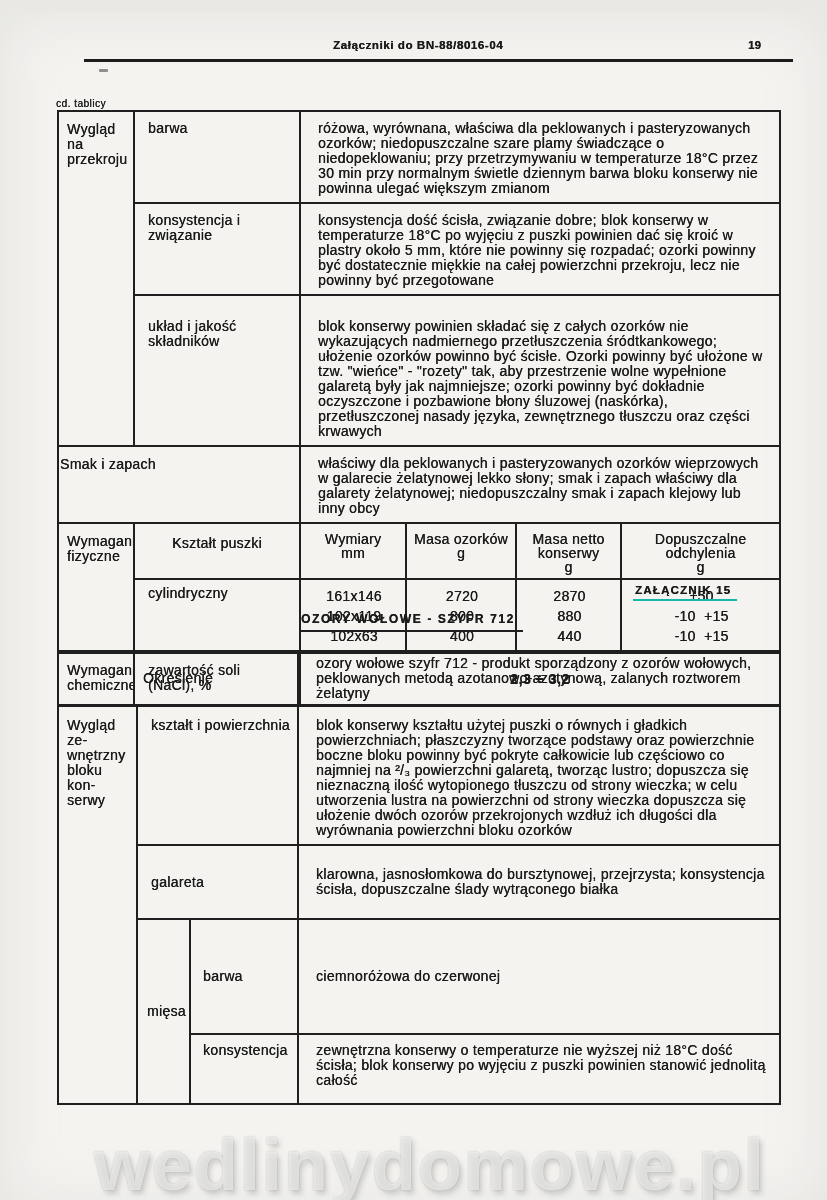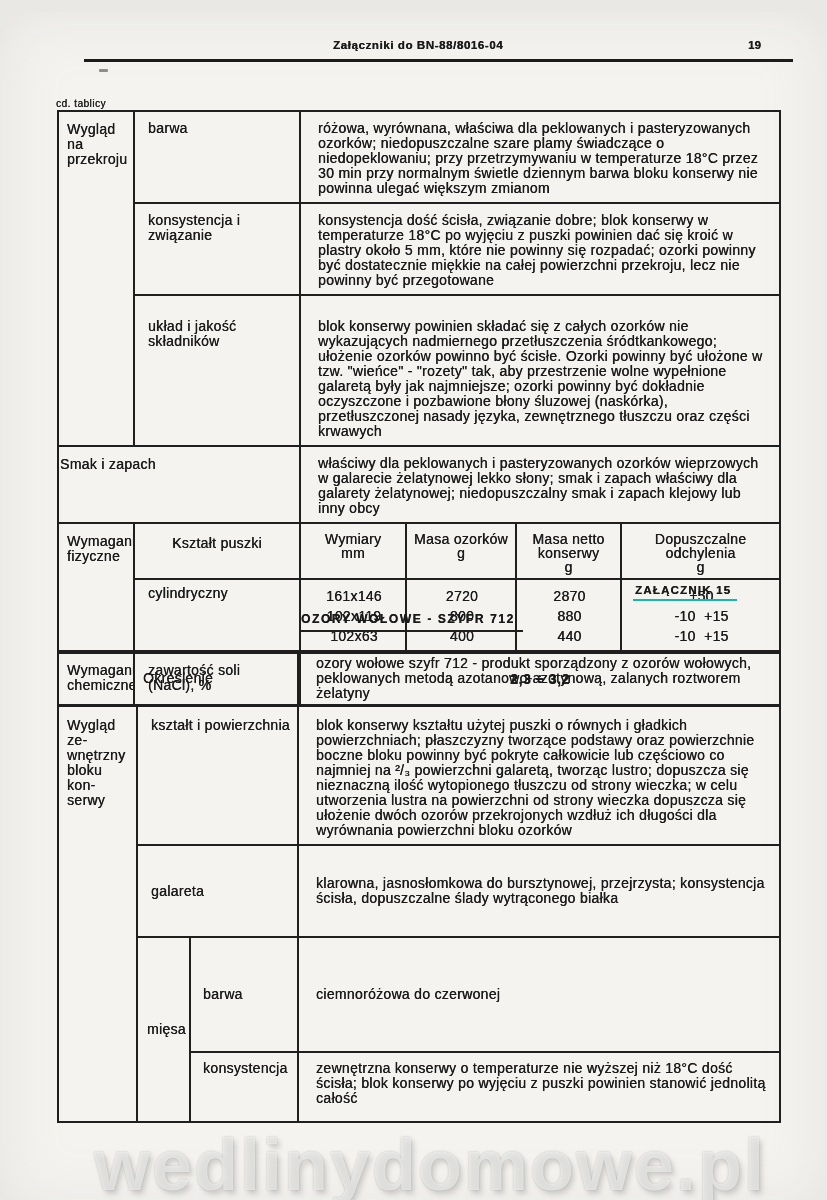--- a/index.html
+++ b/index.html
@@ -37,21 +37,21 @@
   tr.rE td.c2 .pad{padding-top:12px;}
   .stack div{line-height:20px;white-space:pre-wrap;}
   tr.rF td .pad{padding-top:6px;}
   .valchem{font-weight:bold;letter-spacing:.6px;}
 
   .appx{position:absolute;left:633px;top:572px;font-size:11.5px;font-weight:bold;letter-spacing:1.2px;
         border-bottom:2px solid #14b8a6;padding:0 6px 3px 2px;text-shadow:.3px 0 0 currentColor;}
   .doc-title{position:absolute;left:299px;top:600px;font-size:12px;font-weight:bold;letter-spacing:1.6px;
         border-bottom:2px solid #1f1f1f;padding:0 8px 4px 2px;text-shadow:.3px 0 0 currentColor;}
 
-  tr.s1{height:54px;} tr.s2{height:137px;} tr.s3{height:92px;}
+  tr.s1{height:54px;} tr.s2{height:137px;} tr.s3{height:74px;}
   tr.s4{height:115px;} tr.s5{height:70px;}
   tr.s2 td .pad{padding-top:12px;}
   tr.s5 td .pad{padding-top:8px;}
 
   .watermark{
     position:absolute;left:94px;top:1112px;z-index:5;
     font-size:72px;font-weight:bold;letter-spacing:2px;
     color:rgba(252,252,250,.62);
     text-shadow:0 0 2px rgba(130,130,128,.45), 3px 4px 5px rgba(140,140,138,.35);
     white-space:nowrap;pointer-events:none;

